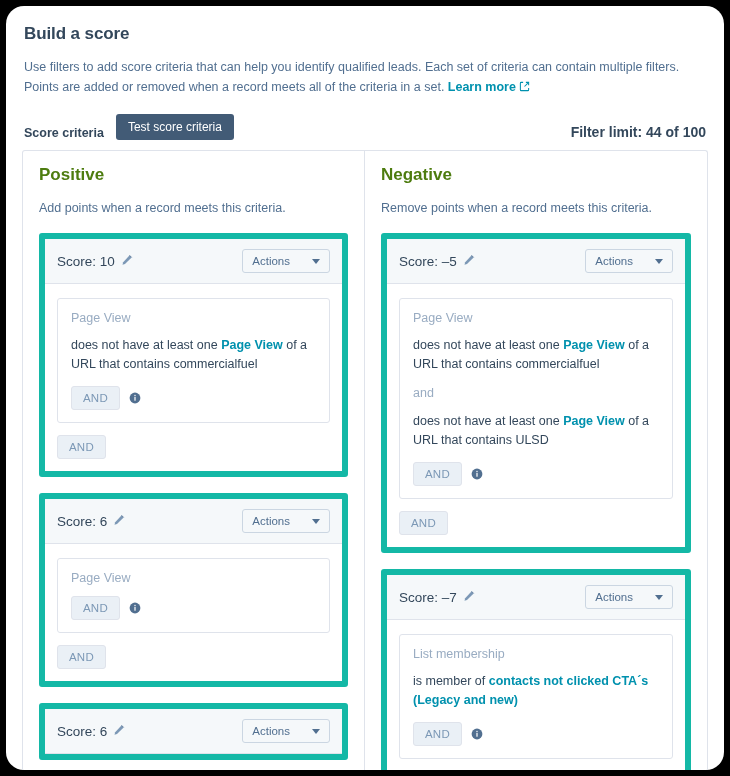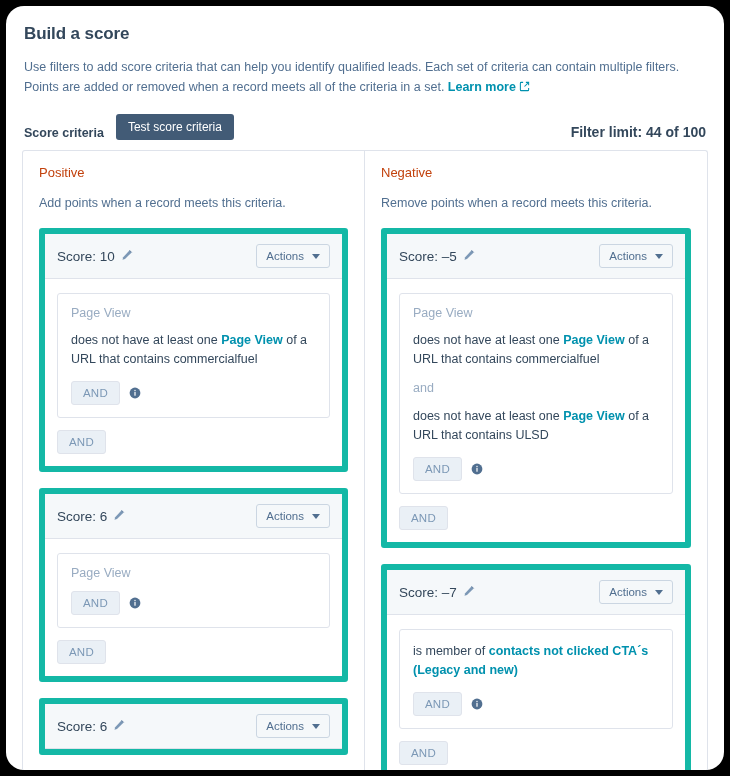--- a/index.html
+++ b/index.html
@@ -121,23 +121,23 @@
   }
 
   .column {
     width: 50%;
     padding: 14px 16px 18px 16px;
   }
 
   .column.left { border-right: 1px solid #dfe3eb; }
 
   .col-title {
-    font-size: 13px;
-    font-weight: normal;
-    color: #c2410c;
+    font-size: 17px;
+    font-weight: bold;
+    color: #4d7c0f;
   }
 
   .col-desc {
     font-size: 12.5px;
     color: #516f90;
     margin-top: 14px;
     line-height: 18px;
   }
 
   
@@ -174,21 +174,21 @@
     margin-left: auto;
     background: #f5f8fa;
     border: 1px solid #cbd6e2;
     border-radius: 3px;
     color: #516f90;
     font-size: 11.5px;
     padding: 5px 9px;
     cursor: pointer;
     display: flex;
     align-items: center;
-    gap: 8px;
+    gap: 22px;
     white-space: nowrap;
     font-family: "Liberation Sans", sans-serif;
   }
 
   .caret-down {
     width: 0; height: 0;
     border-left: 4px solid transparent;
     border-right: 4px solid transparent;
     border-top: 5px solid #516f90;
   }
@@ -392,20 +392,21 @@
                       <path d="M11.5 1.8 14.2 4.5 5.3 13.4 2 14.3l.9-3.3z" fill="#7c98b6"></path>
                       <path d="M11.5 1.8 14.2 4.5" stroke="#516f90" stroke-width="1"></path>
                     </svg></span>
                   <button class="actions-btn">
                     <span>Actions</span>
                     <span class="caret-down"></span>
                   </button>
                 </div>
                 <div class="score-card-body">
                   <div class="filter-group">
+                    <div class="filter-type">List membership</div>
                     <div class="filter-text"><span>is member of </span><span class="lnk">contacts not clicked CTA´s (Legacy and new)</span></div>
                     <div class="and-row">
                       <button class="and-btn">AND</button>
                       <span class="info-icon">
                         <svg width="12" height="12" viewBox="0 0 16 16">
                           <circle cx="8" cy="8" r="7.2" fill="#516f90"></circle>
                           <rect x="7.2" y="6.6" width="1.6" height="5" fill="#ffffff"></rect>
                           <rect x="7.2" y="3.8" width="1.6" height="1.8" fill="#ffffff"></rect>
                         </svg>
                       </span>

